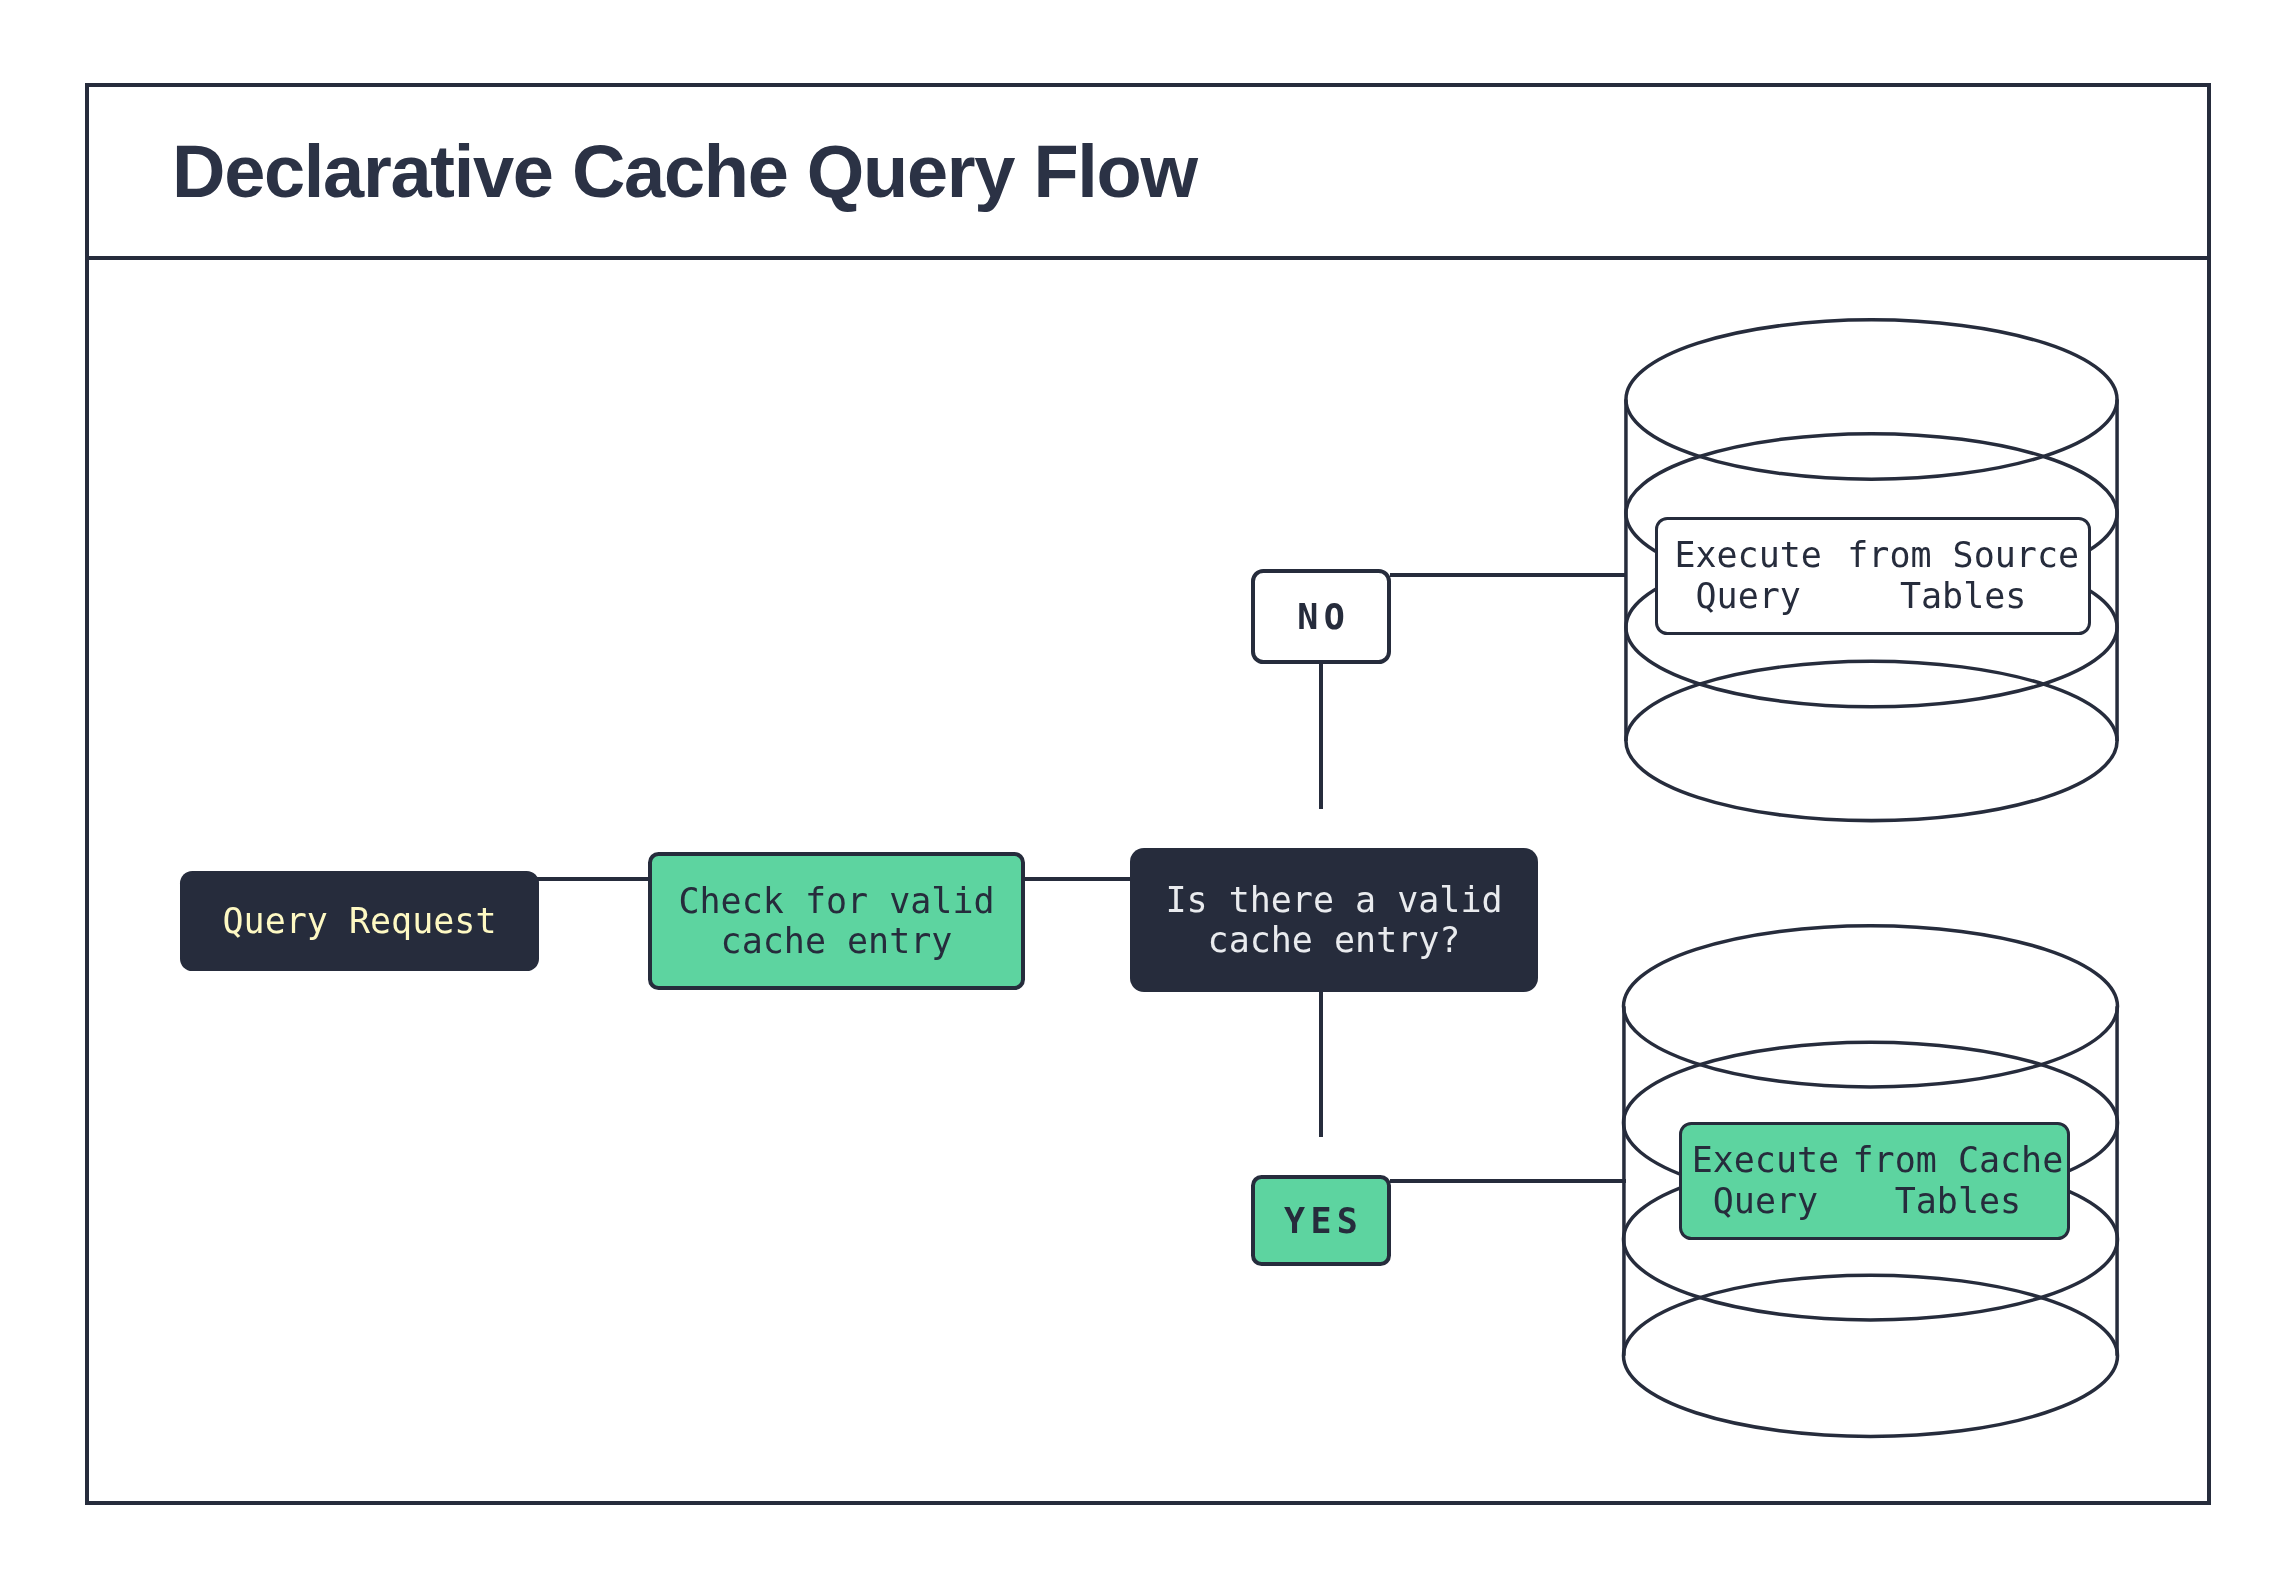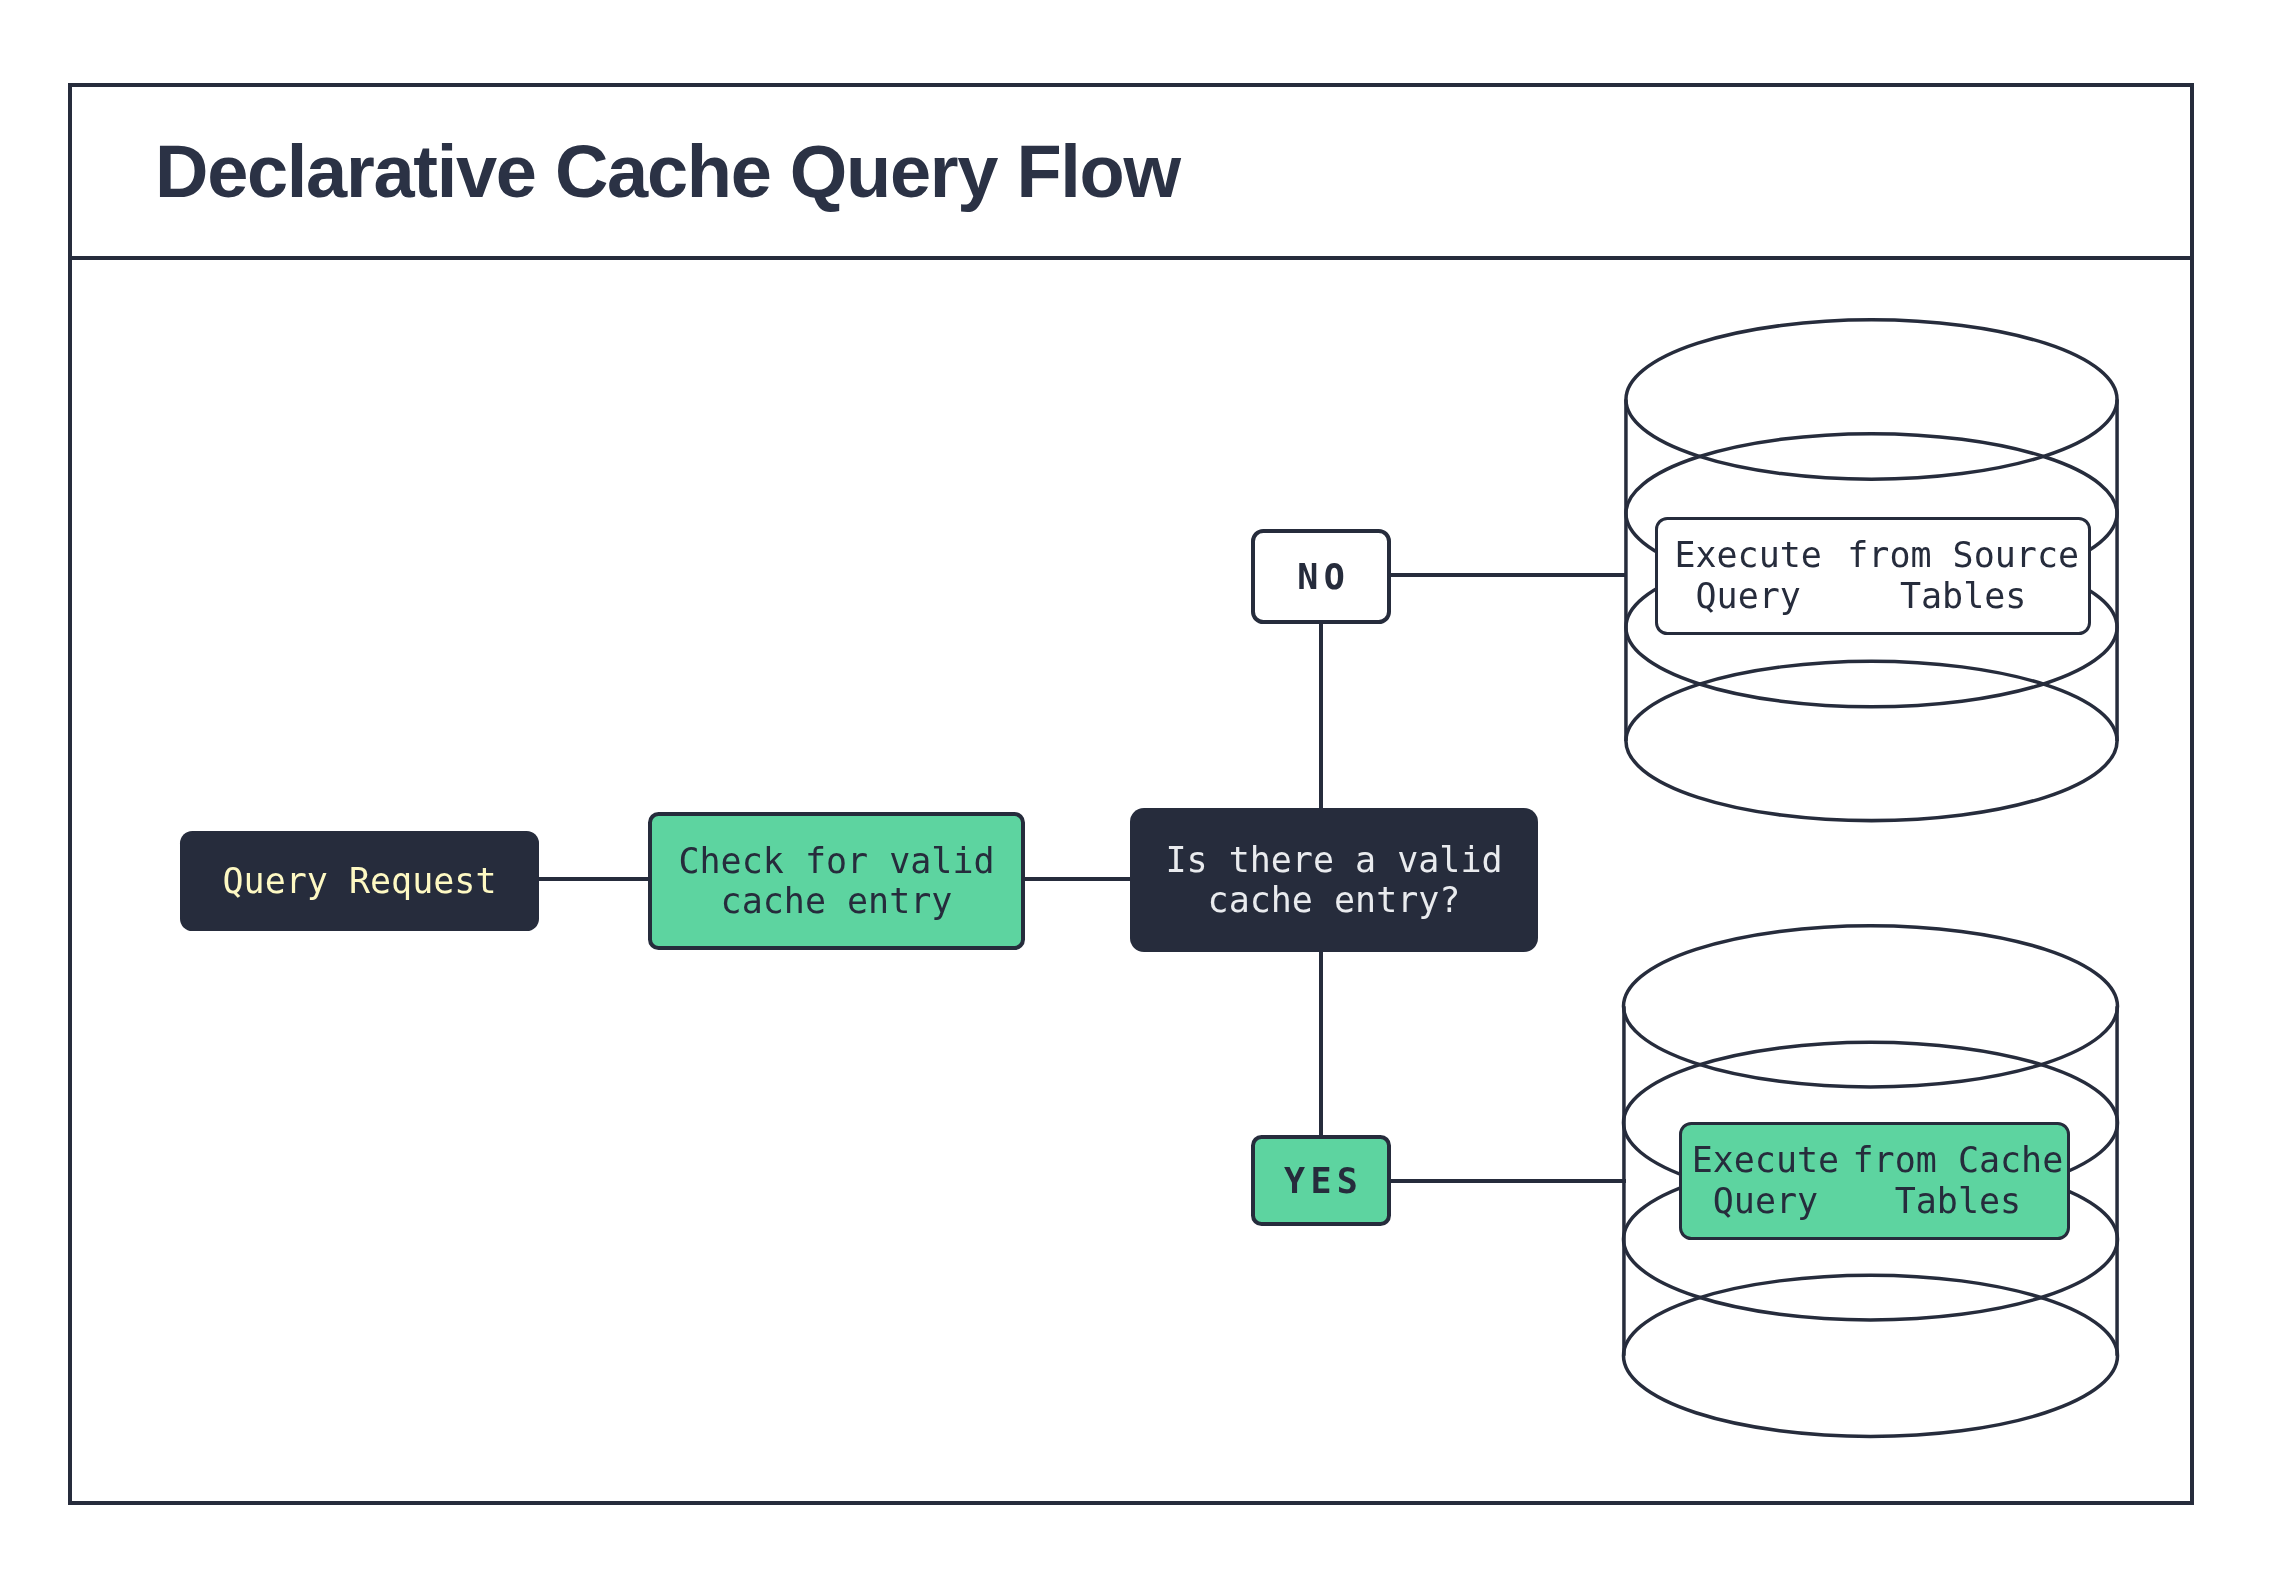--- a/index.html
+++ b/index.html
@@ -6,41 +6,41 @@
   body{
     width:2295px;height:1591px;
     background:#ffffff;
     font-family:"DejaVu Sans Mono","Liberation Mono",monospace;
     position:relative;
     overflow:hidden;
   }
   .page{position:absolute;inset:0;}
   
   .frame{
-    position:absolute;left:68px;top:83px;width:2126px;height:1422px;
+    position:absolute;left:85px;top:83px;width:2126px;height:1422px;
     border:4.4px solid #262c3c;box-sizing:border-box;background:#ffffff;
   }
   .header{
     position:absolute;left:0;top:0;right:0;height:173px;
     border-bottom:4.4px solid #262c3c;box-sizing:border-box;
     display:flex;align-items:center;
   }
   .title{
     margin:0;padding-left:83px;
     font-family:"Liberation Sans","DejaVu Sans",sans-serif;
     font-weight:700;font-size:74px;letter-spacing:-1.3px;
     color:#2b3245;
   }
   
   .conn{position:absolute;background:#262c3c;}
   
   .node{
     position:absolute;box-sizing:border-box;
     display:flex;flex-direction:column;align-items:center;justify-content:center;
-    text-align:center;font-size:35px;line-height:40px;color:#262c3c;
+    text-align:center;font-size:35px;line-height:40px;color:#262c3c;margin-top:40px;
   }
   .node .ln{white-space:pre;}
   .dark{background:#262c3c;color:#fef9c3;border-radius:12.3px;}
   .dark.decision{border-radius:14px;color:#e9ebee;}
   .green{background:#5dd4a0;border:4.4px solid #262c3c;border-radius:10.5px;}
   .outline{background:#ffffff;border:4.4px solid #262c3c;border-radius:12.3px;}
   .tag{font-weight:700;letter-spacing:5.3px;padding-left:5.3px;}
   
   .cyl{position:absolute;}
   .cyl-label{

